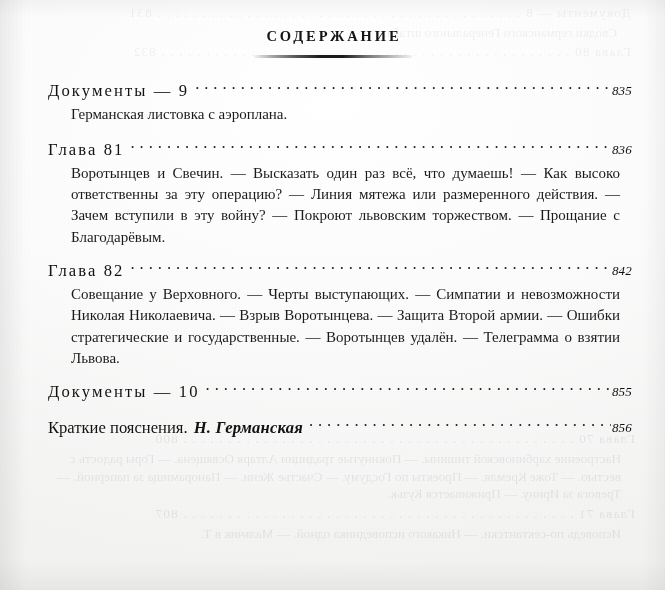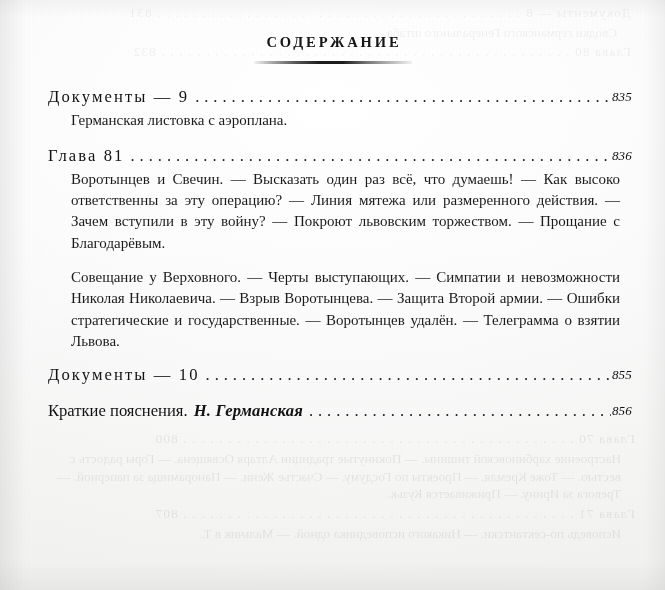--- a/index.html
+++ b/index.html
@@ -70,21 +70,21 @@
     line-height: 17.8px;
     padding: 0 30px;
   }
   .bleed p { margin: 0 0 2px 0; }
   .bleed .b-head { letter-spacing: 1.2px; }
   .bleed .b-ind { padding-left: 14px; }
 
   
   #content {
     position: absolute;
-    left: 0; top: 16px;
+    left: 0; top: 10px;
     width: 665px;
     z-index: 5;
   }
 
   .toc-header {
     text-align: center;
     padding-top: 17px;
   }
   .toc-title {
     font-weight: bold;
@@ -114,21 +114,21 @@
     padding: 0 33px 0 48px;
   }
 
   .entry { margin-bottom: 0; }
   .entry-spacer-lg { height: 13px; }
   .entry-spacer-sm { height: 11px; }
 
   
   .entry-line {
     display: flex;
-    align-items: flex-end;
+    align-items: flex-start;
     width: 100%;
     font-size: 16.6px;
     line-height: 23px;
     color: #121212;
     white-space: nowrap;
   }
   .entry-title {
     letter-spacing: 2.1px;
     flex: 0 0 auto;
   }
@@ -227,20 +227,25 @@
           <span class="entry-title">Глава 81</span>
           <span class="leader"></span>
           <span class="entry-page">836</span>
         </div>
         <p class="entry-desc">Воротынцев и Свечин. — Высказать один раз всё, что думаешь! — Как высоко ответственны за эту операцию? — Линия мятежа или размеренного действия. — Зачем вступили в эту войну? — Покроют львовским торжеством. — Прощание с Благодарёвым.</p>
       </div>
 
       <div class="entry-spacer-sm"></div>
 
       <div class="entry">
+        <div class="entry-line">
+          <span class="entry-title">Глава 82</span>
+          <span class="leader"></span>
+          <span class="entry-page">842</span>
+        </div>
         <p class="entry-desc">Совещание у Верховного. — Черты выступающих. — Симпатии и невозможности Николая Николаевича. — Взрыв Воротынцева. — Защита Второй армии. — Ошибки стратегические и государственные. — Воротынцев удалён. — Телеграмма о взятии Львова.</p>
       </div>
 
       <div class="entry-spacer-sm"></div>
 
       <div class="entry">
         <div class="entry-line">
           <span class="entry-title">Документы — 10</span>
           <span class="leader"></span>
           <span class="entry-page">855</span>

